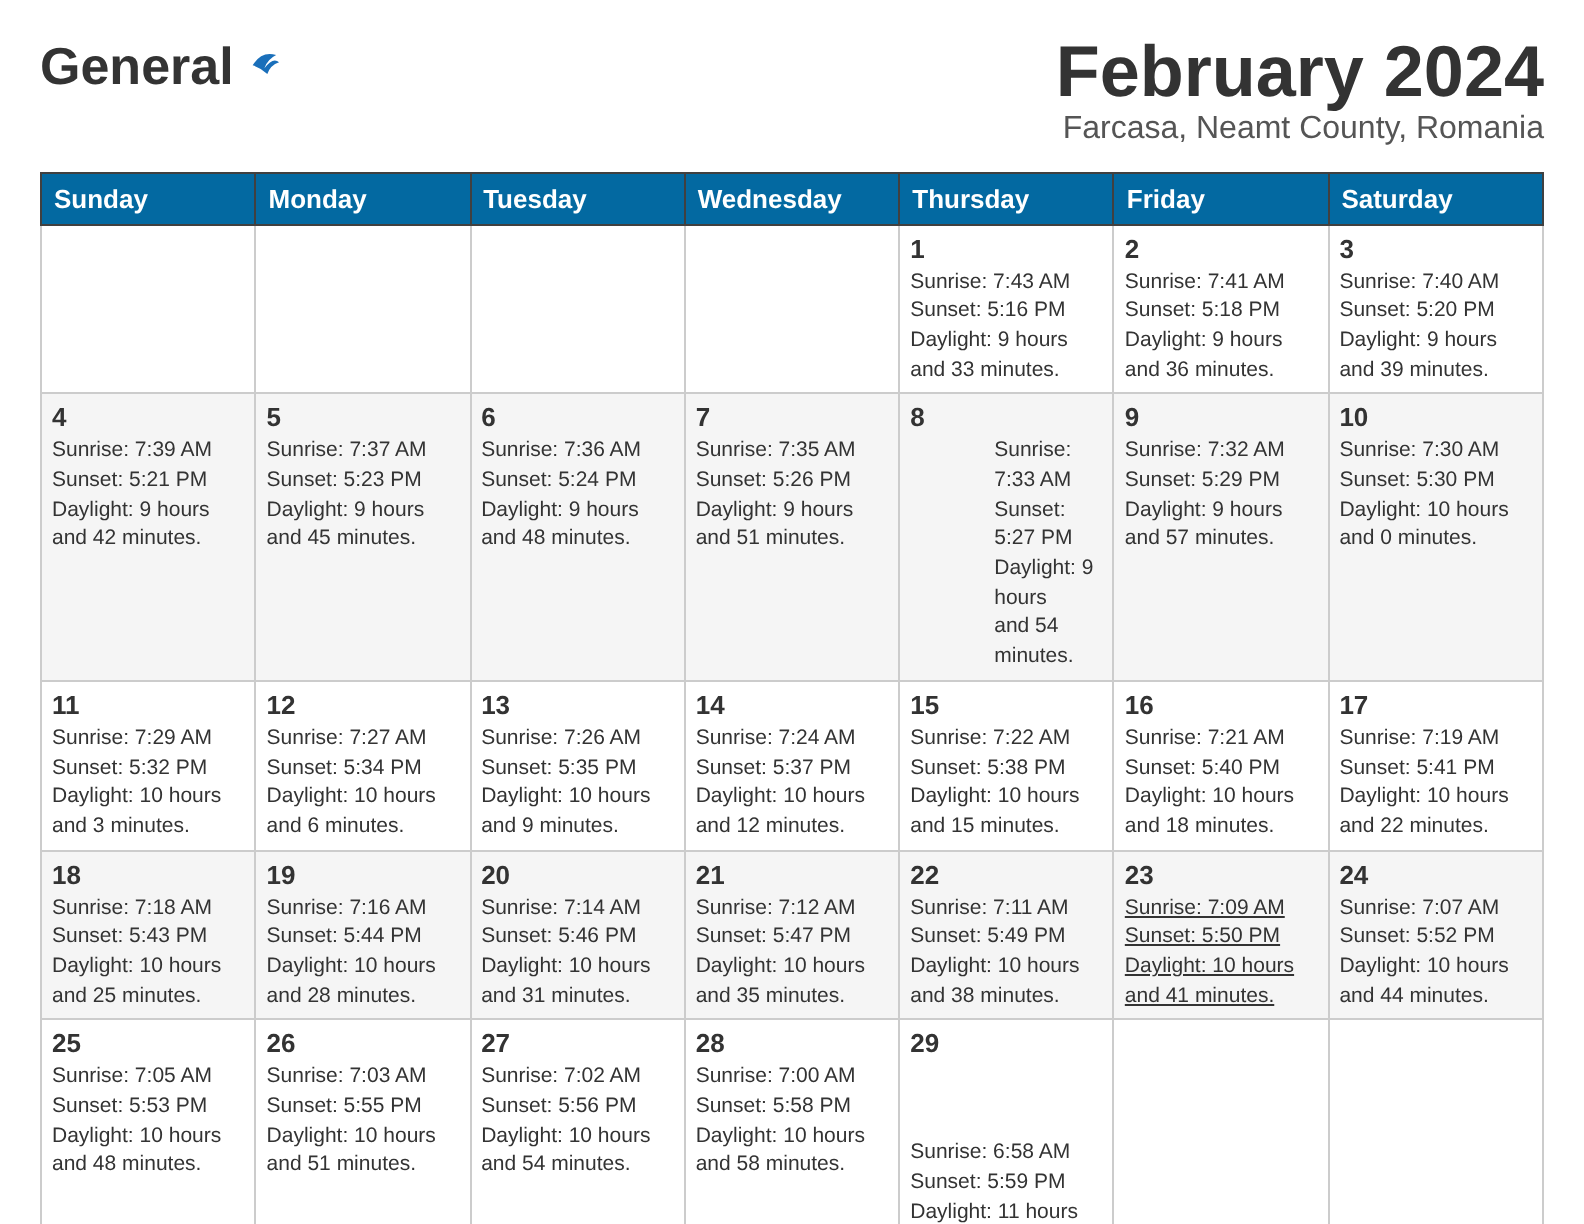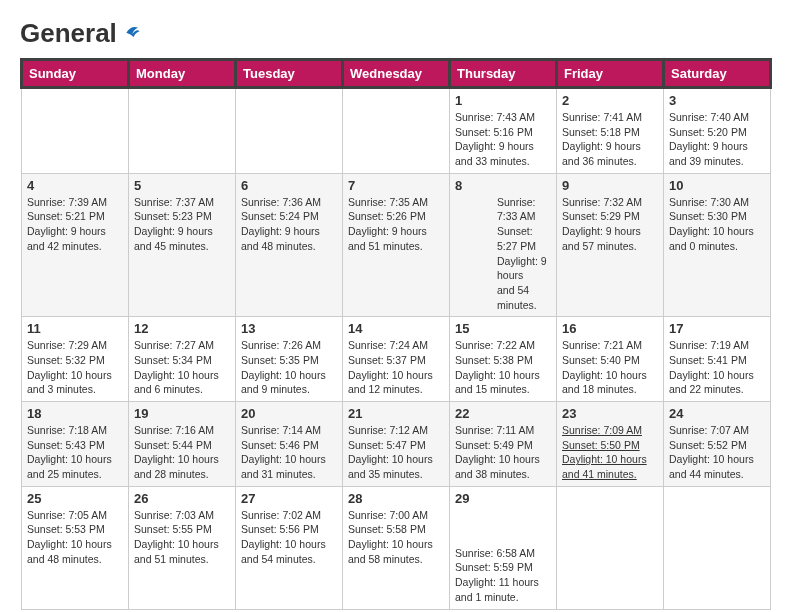--- a/index.html
+++ b/index.html
@@ -45,27 +45,27 @@
     .subtitle {
       font-size: 16px;
       color: #555;
     }
     .calendar-table {
       width: 100%;
       border-collapse: collapse;
       font-size: 11px;
     }
     .calendar-table th {
-      background: #be185d;
+      background: #0369a1;
       color: #fff;
       text-align: left;
       padding: 5px 6px;
       font-size: 13px;
       font-weight: bold;
-      border: 3px solid #404040;
+      border: 1px solid #404040;
     }
     .calendar-table td {
       border: 1px solid #ccc;
       vertical-align: top;
       padding: 4px 5px;
       width: 107px;
       min-height: 80px;
       background: #fff;
     }
     .calendar-table tr:nth-child(even) td {
@@ -94,20 +94,24 @@
   <div class="logo">
     <div>
       <div style="display:flex;align-items:center;">
         <span class="logo-text logo-general">General</span>
         <svg class="logo-icon" viewBox="0 0 30 25" fill="none" xmlns="http://www.w3.org/2000/svg">
           <path d="M10 12 Q16 2 26 5 Q20 8 18 14 Q24 6 28 10 Q22 12 20 18 Q16 14 10 12Z" fill="#1a6fba"></path>
         </svg>
       </div>
     </div>
   </div>
+  <div class="title-area">
+    <div class="main-title">February 2024</div>
+    <div class="subtitle">Farcasa, Neamt County, Romania</div>
+  </div>
 </div>
 
 <table class="calendar-table">
   <thead>
     <tr>
     <th>Sunday</th>
         <th>Monday</th>
         <th>Tuesday</th>
         <th>Wednesday</th>
         <th>Thursday</th>

